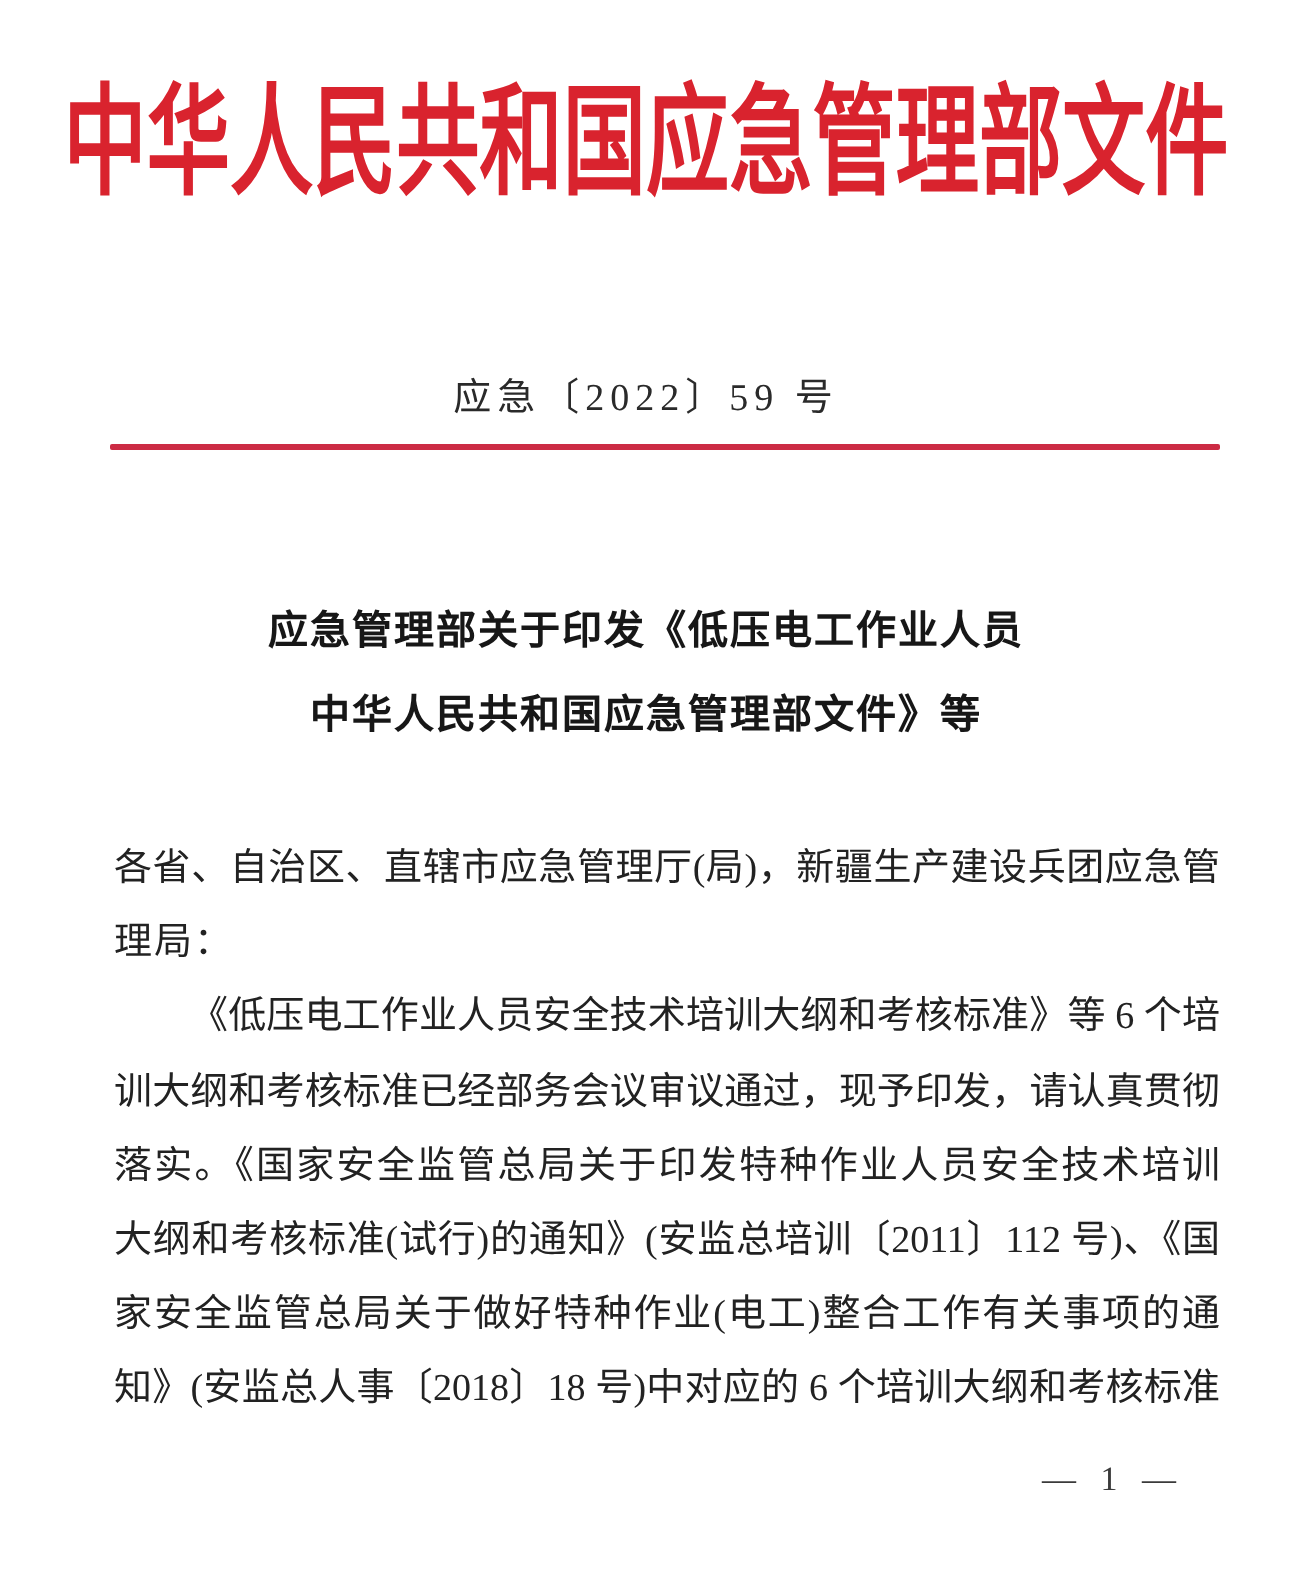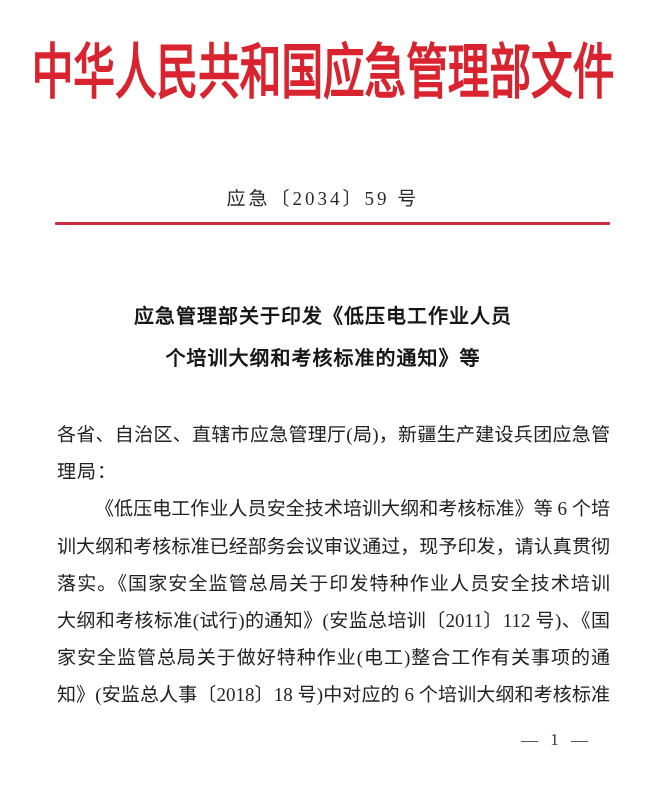--- a/index.html
+++ b/index.html
@@ -108,27 +108,27 @@
 </style>
 </head>
 <body>
 
 <div class="page">
 
   <div class="header-title-wrap">
     <div class="header-title">中华人民共和国应急管理部文件</div>
   </div>
 
-  <div class="doc-number">应急〔2034〕59 号</div>
+  <div class="doc-number">应急〔2022〕59 号</div>
 
   <div class="red-rule"></div>
 
   <div class="notice-title">
     <div>应急管理部关于印发《低压电工作业人员</div>
-    <div>个培训大纲和考核标准的通知》等</div>
+    <div>中华人民共和国应急管理部文件》等</div>
   </div>
 
   <div class="doc-body">
     <div class="body-line">各省、自治区、直辖市应急管理厅(局)，新疆生产建设兵团应急管</div>
     <div class="body-line no-justify">理局：</div>
     <div class="body-line indent">《低压电工作业人员安全技术培训大纲和考核标准》等 6 个培</div>
     <div class="body-line">训大纲和考核标准已经部务会议审议通过，现予印发，请认真贯彻</div>
     <div class="body-line">落实。《国家安全监管总局关于印发特种作业人员安全技术培训</div>
     <div class="body-line">大纲和考核标准(试行)的通知》(安监总培训〔2011〕112 号)、《国</div>
     <div class="body-line">家安全监管总局关于做好特种作业(电工)整合工作有关事项的通</div>

